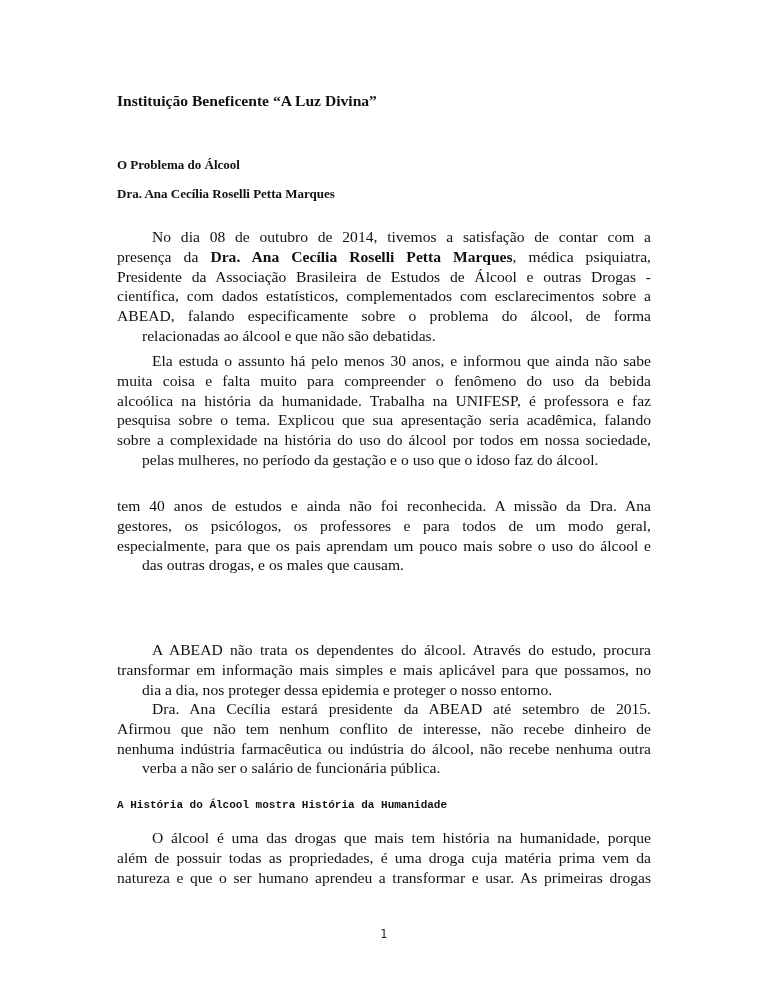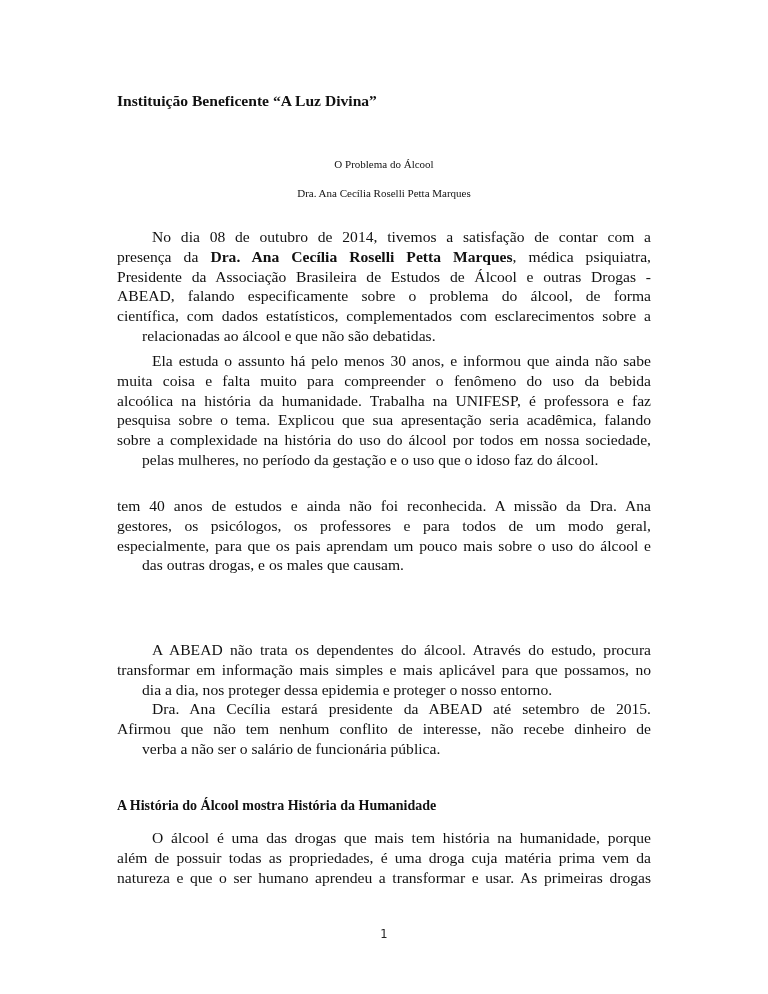--- a/index.html
+++ b/index.html
@@ -36,23 +36,22 @@
       left: 0;
       top: 91px;
       font-weight: bold;
       font-size: 15.6px;
       white-space: nowrap;
     }
     .title {
       position: absolute;
       left: 0;
       width: 534px;
-      text-align: center;
-      font-weight: normal;
-      font-size: 11px;
+      font-weight: bold;
+      font-size: 13px;
       white-space: nowrap;
     }
     .title.t1 { top: 155px; }
     .title.t2 { top: 184px; }
     .para {
       position: absolute;
       left: 0;
       width: 534px;
       text-align: justify;
       margin: 0;
@@ -72,22 +71,23 @@
     .p1 { top: 227px; }
     .p2 { top: 351px; }
     .p3 { top: 496px; }
     .p4 { top: 640px; }
     .p5 { top: 699px; }
     .heading2 {
       position: absolute;
       left: 0;
       top: 796px;
       font-weight: bold;
-      font-size: 14px;
+      font-size: 11px;
       white-space: nowrap;
+      font-family: Liberation Mono, monospace;
     }
     .p6 { top: 828px; }
     .page-number {
       position: absolute;
       left: 0;
       width: 534px;
       top: 925px;
       text-align: center;
       font-family: "DejaVu Sans", sans-serif;
       font-size: 11.5px;
@@ -103,22 +103,22 @@
 
     <div class="institution">Instituição Beneficente “A Luz Divina”</div>
 
     <div class="title t1">O Problema do Álcool</div>
     <div class="title t2">Dra. Ana Cecília Roselli Petta Marques</div>
 
     <p class="para p1">
       <span class="line indent">No dia 08 de outubro de 2014, tivemos a satisfação de contar com a</span>
       <span class="line"><span>presença da </span><b class="inline-bold">Dra. Ana Cecília Roselli Petta Marques</b><span>, médica psiquiatra,</span></span>
       <span class="line">Presidente da Associação Brasileira de Estudos de Álcool e outras Drogas -</span>
+      <span class="line">científica, com dados estatísticos, complementados com esclarecimentos sobre a</span>
       <span class="line">ABEAD, falando especificamente sobre o problema do álcool, de forma</span>
-      <span class="line">científica, com dados estatísticos, complementados com esclarecimentos sobre a</span>
       <span class="line last">relacionadas ao álcool e que não são debatidas.</span>
     </p>
 
     <p class="para p2">
       <span class="line indent">Ela estuda o assunto há pelo menos 30 anos, e informou que ainda não sabe</span>
       <span class="line">muita coisa e falta muito para compreender o fenômeno do uso da bebida</span>
       <span class="line">alcoólica na história da humanidade. Trabalha na UNIFESP, é professora e faz</span>
       <span class="line">pesquisa sobre o tema.  Explicou que sua apresentação seria acadêmica, falando</span>
       <span class="line">sobre a complexidade na história do uso do álcool por todos em nossa sociedade,</span>
       <span class="line last">pelas mulheres, no período da gestação e o uso que o idoso faz do álcool.</span>
@@ -133,20 +133,21 @@
 
     <p class="para p4">
       <span class="line indent">A ABEAD não trata os dependentes do álcool. Através do estudo, procura</span>
       <span class="line">transformar em informação mais simples e mais aplicável para que possamos, no</span>
       <span class="line last">dia a dia, nos proteger dessa epidemia e proteger o nosso entorno.</span>
     </p>
 
     <p class="para p5">
       <span class="line indent">Dra. Ana Cecília estará presidente da ABEAD até setembro de 2015.</span>
       <span class="line">Afirmou que não tem nenhum conflito de interesse, não recebe dinheiro de</span>
+      <span class="line">nenhuma indústria farmacêutica ou indústria do álcool, não recebe nenhuma outra</span>
       <span class="line last">verba a não ser o salário de funcionária pública.</span>
     </p>
 
     <div class="heading2">A História do Álcool mostra História da Humanidade</div>
 
     <p class="para p6">
       <span class="line indent">O álcool é uma das drogas que mais tem história na humanidade, porque</span>
       <span class="line">além de possuir todas as propriedades, é uma droga cuja matéria prima vem da</span>
       <span class="line">natureza e que o ser humano aprendeu a transformar e usar. As primeiras drogas</span>
     </p>

